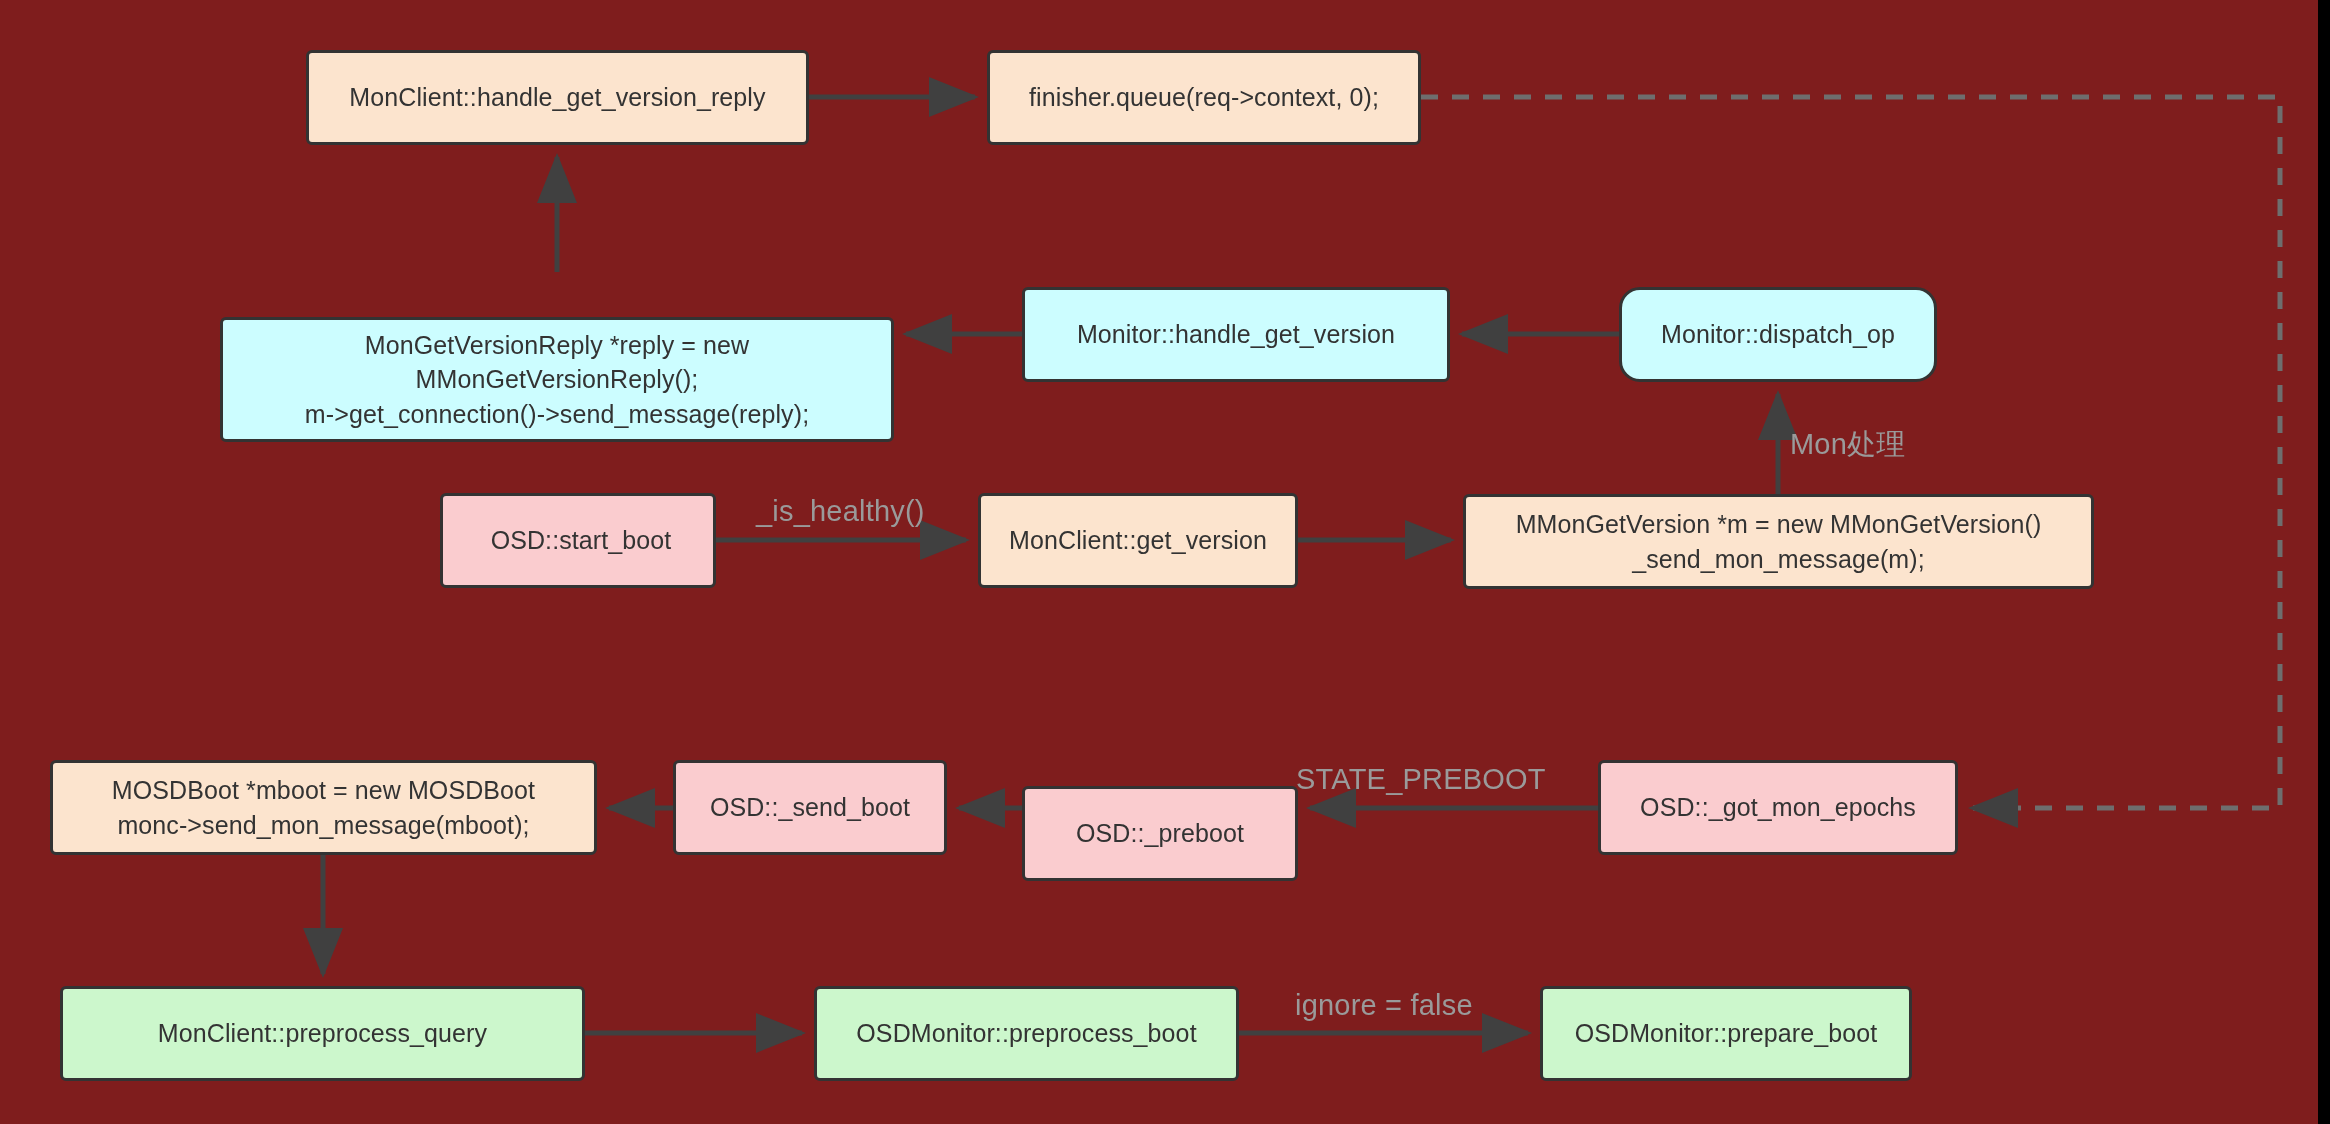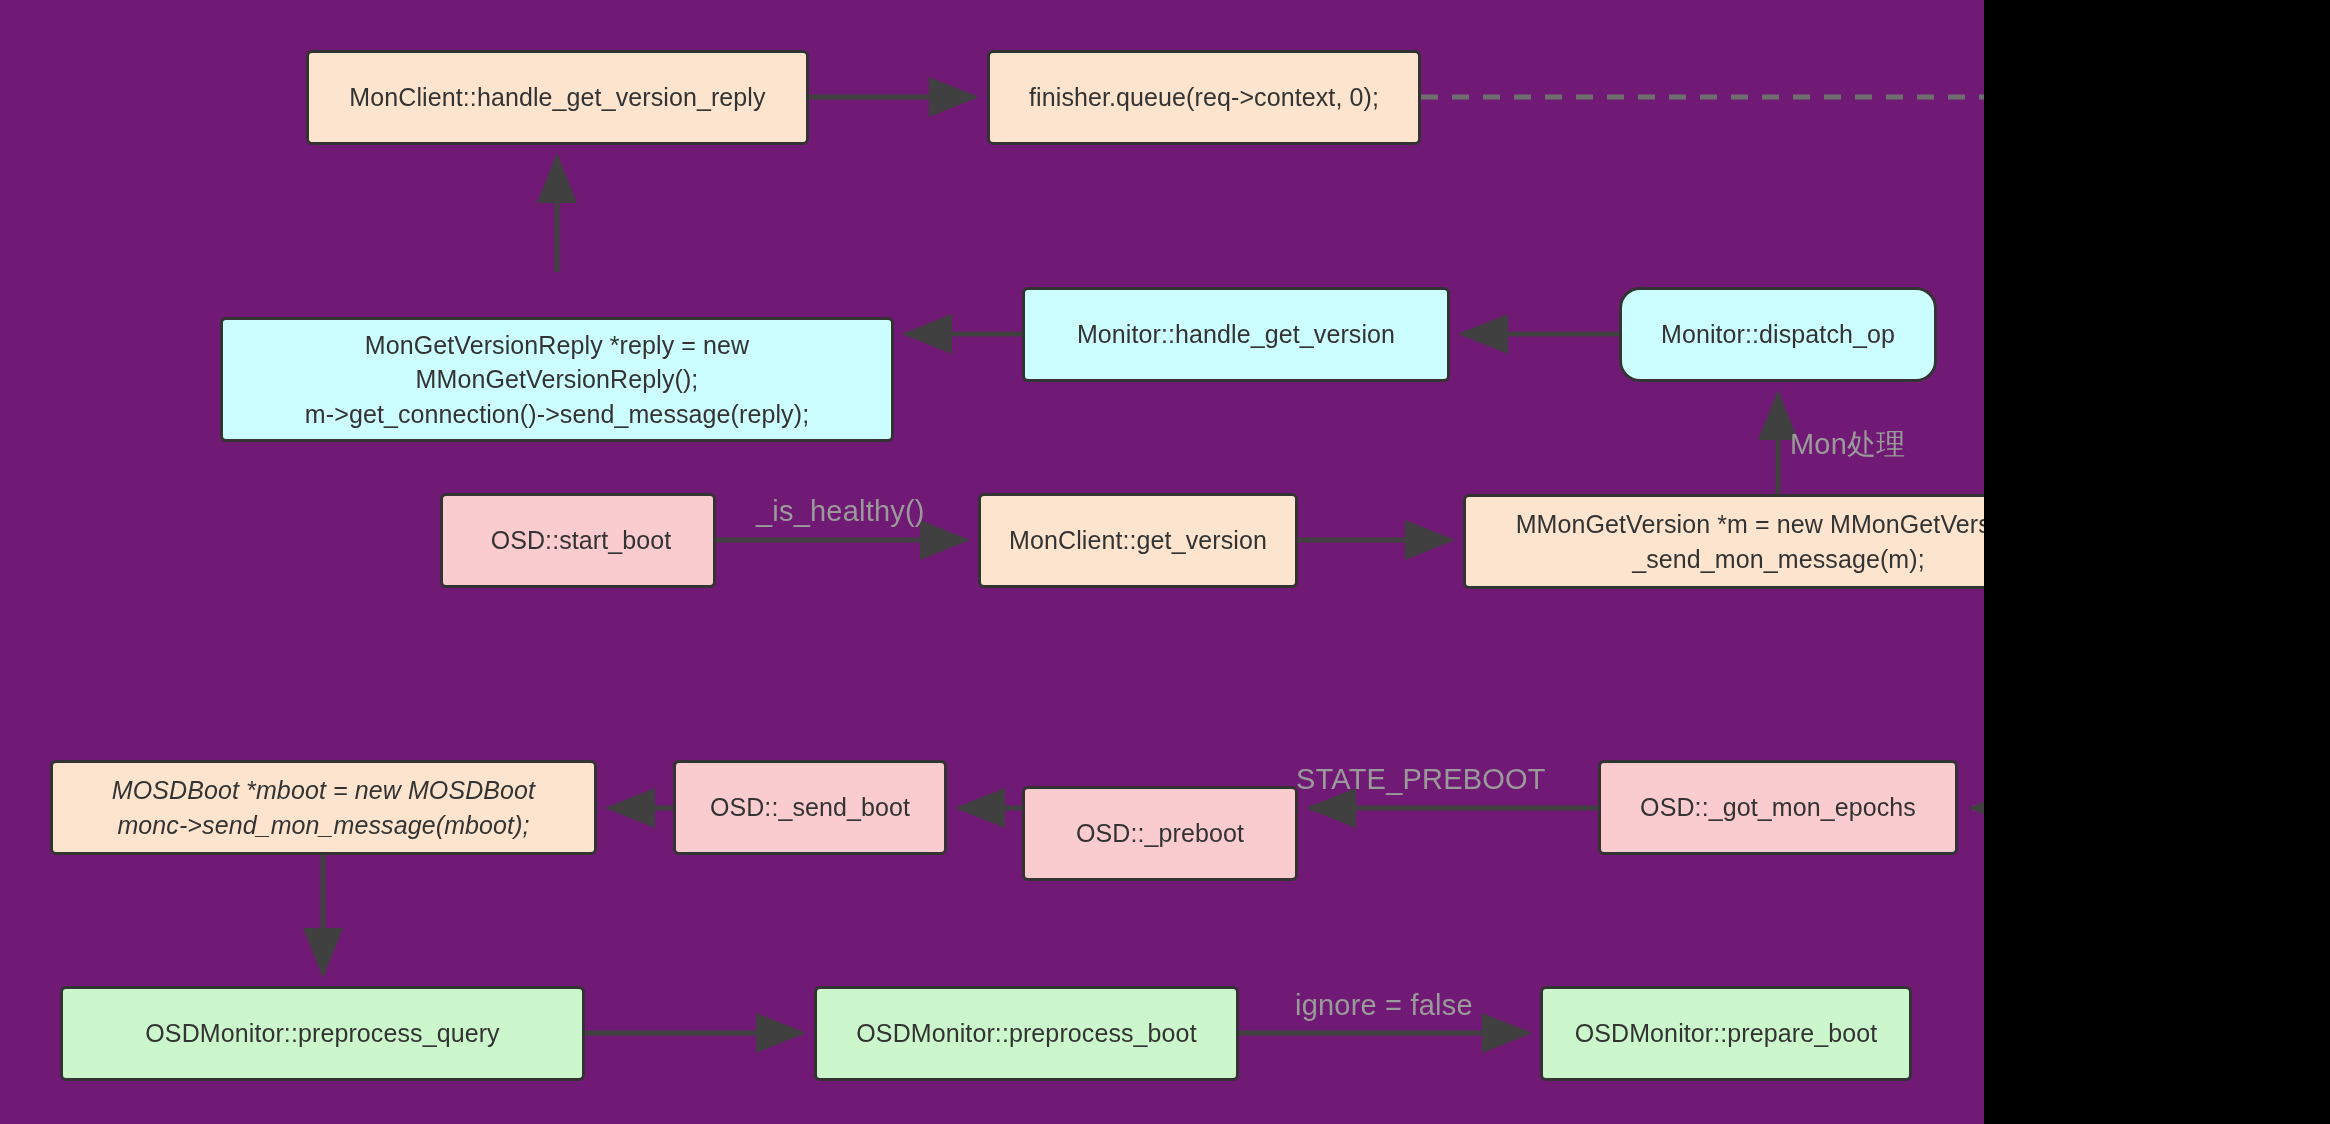--- a/index.html
+++ b/index.html
@@ -2,23 +2,23 @@
 <html><head>
 <meta charset="utf-8">
 <style>
   html, body {
     margin: 0;
     padding: 0;
     background: #000000;
   }
   #canvas {
     position: relative;
-    width: 1984px;
+    width: 2318px;
     height: 1124px;
-    background: #701a75;
+    background: #7f1d1d;
     overflow: hidden;
     font-family: "Liberation Sans", sans-serif;
   }
   svg.edges {
     position: absolute;
     top: 0; left: 0;
     width: 2330px;
     height: 1124px;
     pointer-events: none;
   }
@@ -117,30 +117,30 @@
 
   <div class="node" style="left:1619px; top:287px; width:318px; height:95px; background:#ccfdff;border-radius:21px;">Monitor::dispatch_op</div>
 
   <div class="node" style="left:440px; top:493px; width:276px; height:95px; background:#facccf;padding-left:20px;">OSD::start_boot</div>
 
   <div class="node" style="left:978px; top:493px; width:320px; height:95px; background:#fce4ce;">MonClient::get_version</div>
 
   <div class="node" style="left:1463px; top:494px; width:631px; height:95px; background:#fce4ce;">MMonGetVersion *m = new MMonGetVersion()
 _send_mon_message(m);</div>
 
-  <div class="node" style="left:50px; top:760px; width:547px; height:95px; background:#fce4ce;font-style:italic;">MOSDBoot *mboot = new MOSDBoot
+  <div class="node" style="left:50px; top:760px; width:547px; height:95px; background:#fce4ce;">MOSDBoot *mboot = new MOSDBoot
 monc-&gt;send_mon_message(mboot);</div>
 
   <div class="node" style="left:673px; top:760px; width:274px; height:95px; background:#facccf;">OSD::_send_boot</div>
 
   <div class="node" style="left:1022px; top:760px; width:276px; height:95px; background:#facccf;margin-top:26px;">OSD::_preboot</div>
 
   <div class="node" style="left:1598px; top:760px; width:360px; height:95px; background:#facccf;">OSD::_got_mon_epochs</div>
 
-  <div class="node" style="left:60px; top:986px; width:525px; height:95px; background:#ccf7cc;">OSDMonitor::preprocess_query</div>
+  <div class="node" style="left:60px; top:986px; width:525px; height:95px; background:#ccf7cc;">MonClient::preprocess_query</div>
 
   <div class="node" style="left:814px; top:986px; width:425px; height:95px; background:#ccf7cc;">OSDMonitor::preprocess_boot</div>
 
   <div class="node" style="left:1540px; top:986px; width:372px; height:95px; background:#ccf7cc;">OSDMonitor::prepare_boot</div>
 
   <div class="edge-label" style="left:1790px; top:425px;">Mon处理</div>
 
   <div class="edge-label" style="left:756px; top:495px;">_is_healthy()</div>
 
   <div class="edge-label" style="left:1296px; top:763px;">STATE_PREBOOT</div>

